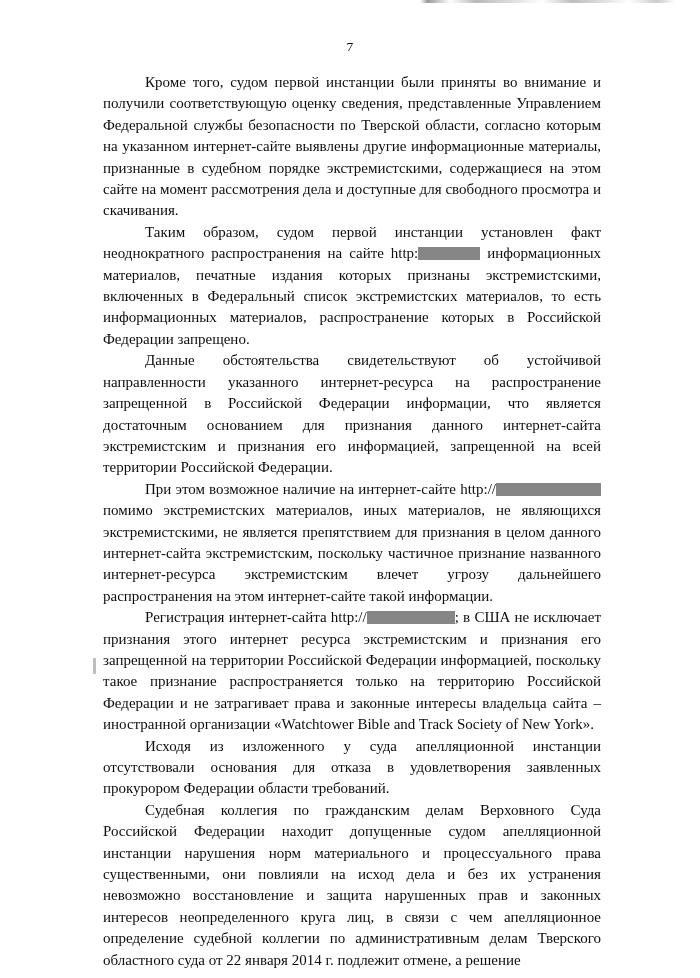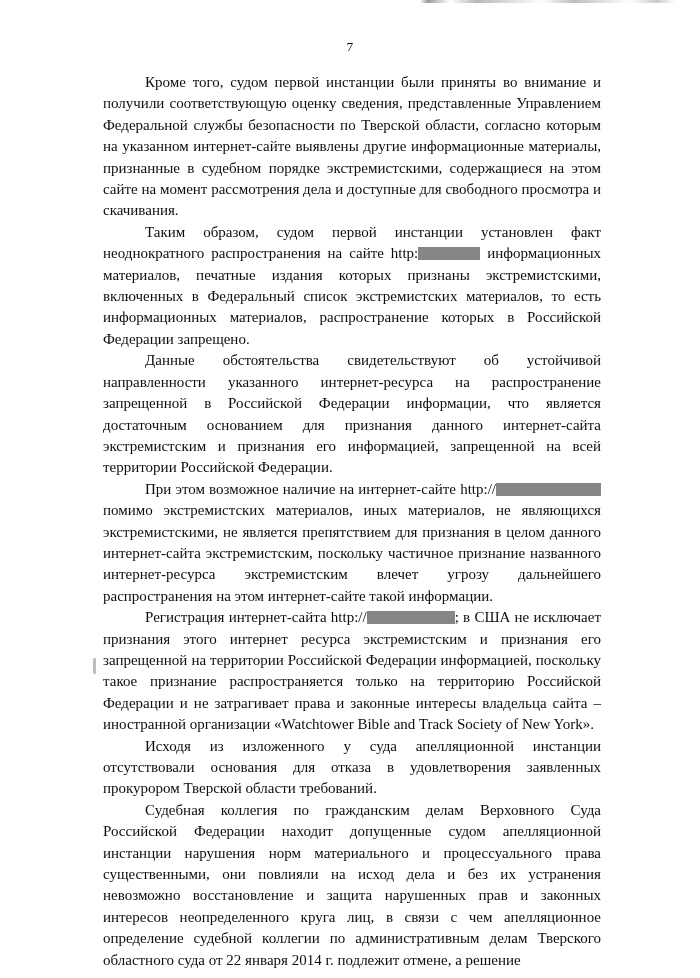--- a/index.html
+++ b/index.html
@@ -107,18 +107,18 @@
     <p class="para">Кроме того, судом первой инстанции были приняты во внимание и получили соответствующую оценку сведения, представленные Управлением Федеральной службы безопасности по Тверской области, согласно которым на указанном интернет-сайте выявлены другие информационные материалы, признанные в судебном порядке экстремистскими, содержащиеся на этом сайте на момент рассмотрения дела и доступные для свободного просмотра и скачивания.</p>
 
     <p class="para"><span>Таким образом, судом первой инстанции установлен факт неоднократного распространения на сайте http:</span><span class="redaction to-margin-1"></span> <span>информационных материалов, печатные издания которых признаны экстремистскими, включенных в Федеральный список экстремистских материалов, то есть информационных материалов, распространение которых в Российской Федерации запрещено.</span></p>
 
     <p class="para">Данные обстоятельства свидетельствуют об устойчивой направленности указанного интернет-ресурса на распространение запрещенной в Российской Федерации информации, что является достаточным основанием для признания данного интернет-сайта экстремистским и признания его информацией, запрещенной на всей территории Российской Федерации.</p>
 
     <p class="para"><span>При этом возможное наличие на интернет-сайте http://</span><span class="redaction to-margin-2"></span> <span>помимо экстремистских материалов, иных материалов, не являющихся экстремистскими, не является препятствием для признания в целом данного интернет-сайта экстремистским, поскольку частичное признание названного интернет-ресурса экстремистским влечет угрозу дальнейшего распространения на этом интернет-сайте такой информации.</span></p>
 
     <p class="para"><span>Регистрация интернет-сайта http://</span><span class="redaction inline-1"></span><span>; в США не исключает признания этого интернет ресурса экстремистским и признания его запрещенной на территории Российской Федерации информацией, поскольку такое признание распространяется только на территорию Российской Федерации и не затрагивает права и законные интересы владельца сайта – иностранной организации «Watchtower Bible and Track Society of New York».</span></p>
 
-    <p class="para">Исходя из изложенного у суда апелляционной инстанции отсутствовали основания для отказа в удовлетворения заявленных прокурором Тверской области требований.</p>
+    <p class="para">Исходя из изложенного у суда апелляционной инстанции отсутствовали основания для отказа в удовлетворения заявленных прокурором Федерации области требований.</p>
 
     <p class="para">Судебная коллегия по гражданским делам Верховного Суда Российской Федерации находит допущенные судом апелляционной инстанции нарушения норм материального и процессуального права существенными, они повлияли на исход дела и без их устранения невозможно восстановление и защита нарушенных прав и законных интересов неопределенного круга лиц, в связи с чем апелляционное определение судебной коллегии по административным делам Тверского областного суда от 22 января 2014 г. подлежит отмене, а решение</p>
 
   </div>
 </div>
 
 </body></html>

